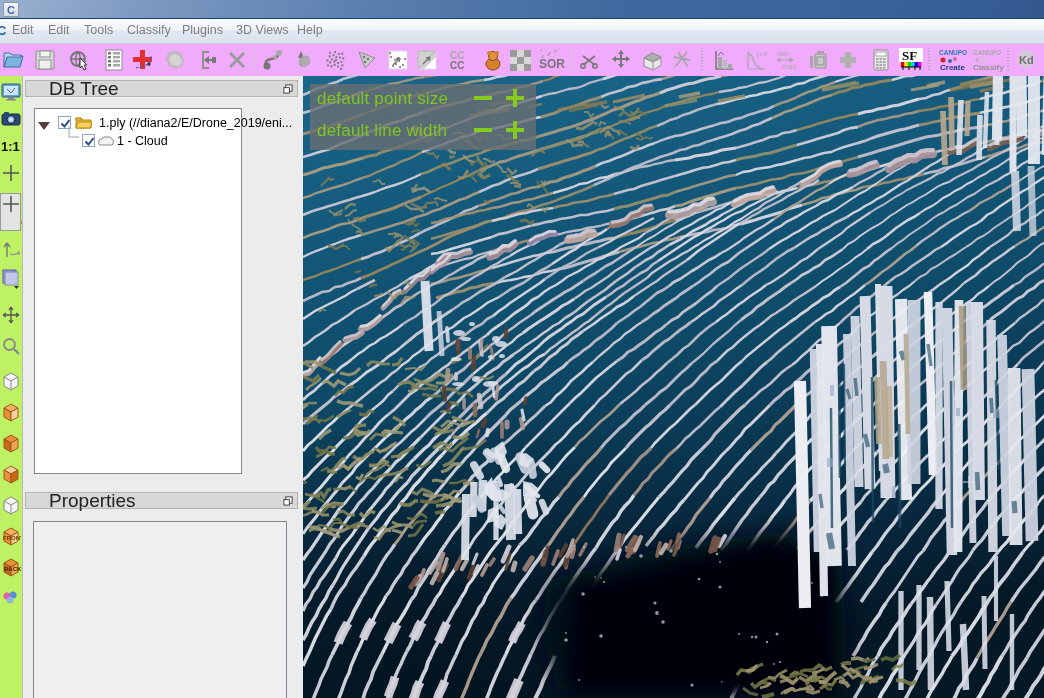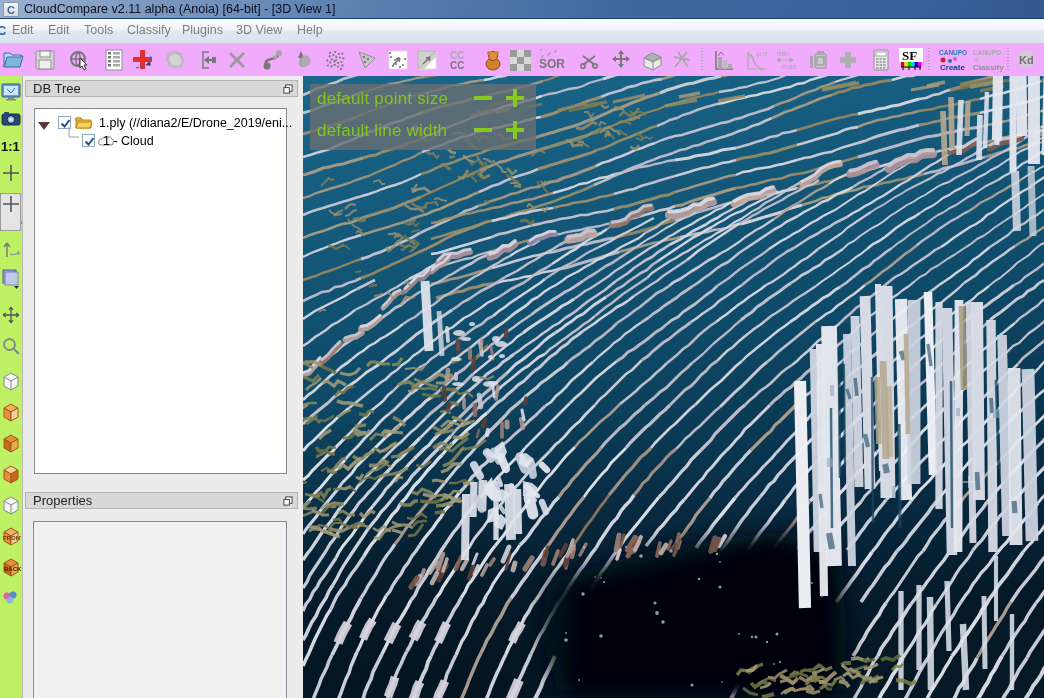--- a/index.html
+++ b/index.html
@@ -19,50 +19,49 @@
 
 #tb{position:absolute;left:0;top:44px;width:1044px;height:32px;background:#f0abfc}
 #tb svg{position:absolute;top:4px}
 .sep{position:absolute;top:4px;width:1px;height:24px;background:#c8c8c8}
 .dsep{position:absolute;top:4px;width:2px;height:24px;background:repeating-linear-gradient(#aaa 0 1px,transparent 1px 3px)}
 
 #ltb{position:absolute;left:0;top:76px;width:22px;height:622px;background:#bef264}
 #ltb svg{position:absolute;left:1px}
 
 #lpanel{position:absolute;left:22px;top:76px;width:281px;height:622px;background:#ececec;border-left:1px solid #b8b8b8}
-.phead{position:absolute;left:2px;width:273px;height:17px;background:#d8d8d8;border:1px solid #b4b4b4;font-size:13px;color:#222;padding-left:7px;line-height:16px}
+.phead{position:absolute;left:2px;width:273px;height:17px;background:#d8d8d8;border:1px solid #b4b4b4;font-size:19px;color:#222;padding-left:23px;line-height:16px}
 .float{position:absolute;right:4px;top:3px;width:10px;height:10px}
-#dbbox{position:absolute;left:11px;top:32px;width:253px;height:366px;background:#fff;border:1px solid #828790}
+#dbbox{position:absolute;left:11px;top:32px;width:208px;height:366px;background:#fff;border:1px solid #828790}
 #propbox{position:absolute;left:10px;top:445px;width:254px;height:178px;background:#f0f0f0;border:1px solid #828790}
 
 #view{position:absolute;left:303px;top:76px;width:741px;height:622px;background:#11567a;overflow:hidden}
 #view svg{position:absolute;left:0;top:0}
 #overlay{position:absolute;left:7px;top:8px;width:226px;height:66px;background:rgba(106,111,114,0.8);}
 .orow{position:absolute;left:0;width:100%;height:26px;color:#82c51d;font-size:17px;letter-spacing:0.8px}
 .orow .lbl{position:absolute;left:7px;top:3px;letter-spacing:0.2px}
 .orow .mi{position:absolute;left:164px;top:10px;width:18px;height:4px;background:#86ca20}
 .orow .pl{position:absolute;left:196px;top:3px;width:18px;height:18px}
 
 .trow{position:absolute;font-size:12.5px;color:#000;height:18px;white-space:nowrap}
 .cb{position:absolute;width:13px;height:13px;background:#fff;border:1px solid #8ea8c0;top:1px}
 .cb svg{position:absolute;left:0;top:0}
 </style></head><body>
 <div id="app">
 <div id="title">
       <div id="ticon">C</div>
-      <span class="txt">CloudCompare v2.11 alpha (Anoia) [64-bit] - [3D View 1]</span>
     </div>
     <div id="menu">
       <span id="micon">C</span>
       <span style="left:12px">Edit</span>
       <span style="left:48px">Edit</span>
       <span style="left:84px">Tools</span>
       <span style="left:127px">Classify</span>
       <span style="left:182px">Plugins</span>
-      <span style="left:236px">3D View</span>
+      <span style="left:236px">3D Views</span>
       <span style="left:297px">Help</span>
     </div>
     <div id="tb">
       <svg style="left:2px" width="24" height="24" viewBox="0 0 24 24">
         <path d="M2 19L5 8h16l-3 11z" fill="#7db4e0" stroke="#3a6ea5"></path>
         <path d="M2 19V5h6l2 2h9v2H5z" fill="#b8d7f0" stroke="#3a6ea5"></path>
       </svg>
       <svg style="left:33px" width="24" height="24" viewBox="0 0 24 24">
         <rect x="3" y="3" width="18" height="18" rx="1" fill="#d8d8d8" stroke="#8f8f8f"></rect>
         <rect x="7" y="3" width="10" height="6" fill="#f5f5f5" stroke="#8f8f8f"></rect>
@@ -396,21 +395,21 @@
         </svg>
 <div class="trow" style="left:3px;top:24px">
           <span class="cb" style="left:43.5px">
             <svg width="13" height="13" viewBox="0 0 13 13">
               <path d="M2.5 6.5l3 3 5-6.5" stroke="#2a4a8a" stroke-width="2" fill="none"></path>
             </svg>
           </span>
 <span style="position:absolute;left:59px;top:2px"><svg width="17" height="12" viewBox="0 0 17 12">
               <path d="M3 10q-2.5-1 -1-3q-1-3 3-3q1-3 5-2q4-1 5 2q3 1 1 3.5q1 2.5-2 2.5z" fill="#f4f4f4" stroke="#888"></path>
             </svg></span>
-<span style="position:absolute;left:65px;top:1px">1 - Cloud</span>
+<span style="position:absolute;left:79px;top:1px">1 - Cloud</span>
         </div>
 </div>
 <div class="phead" style="top:416px">Properties<svg class="float" width="11" height="11" viewBox="0 0 11 11">
           <rect x="3" y="1" width="7" height="7" fill="#fff" stroke="#333"></rect>
           <rect x="1" y="4" width="6" height="6" fill="#fff" stroke="#333"></rect>
         </svg></div>
 <div id="propbox"></div>
 </div>
     <div id="view">
       <svg width="741" height="622" viewBox="0 0 741 622">

